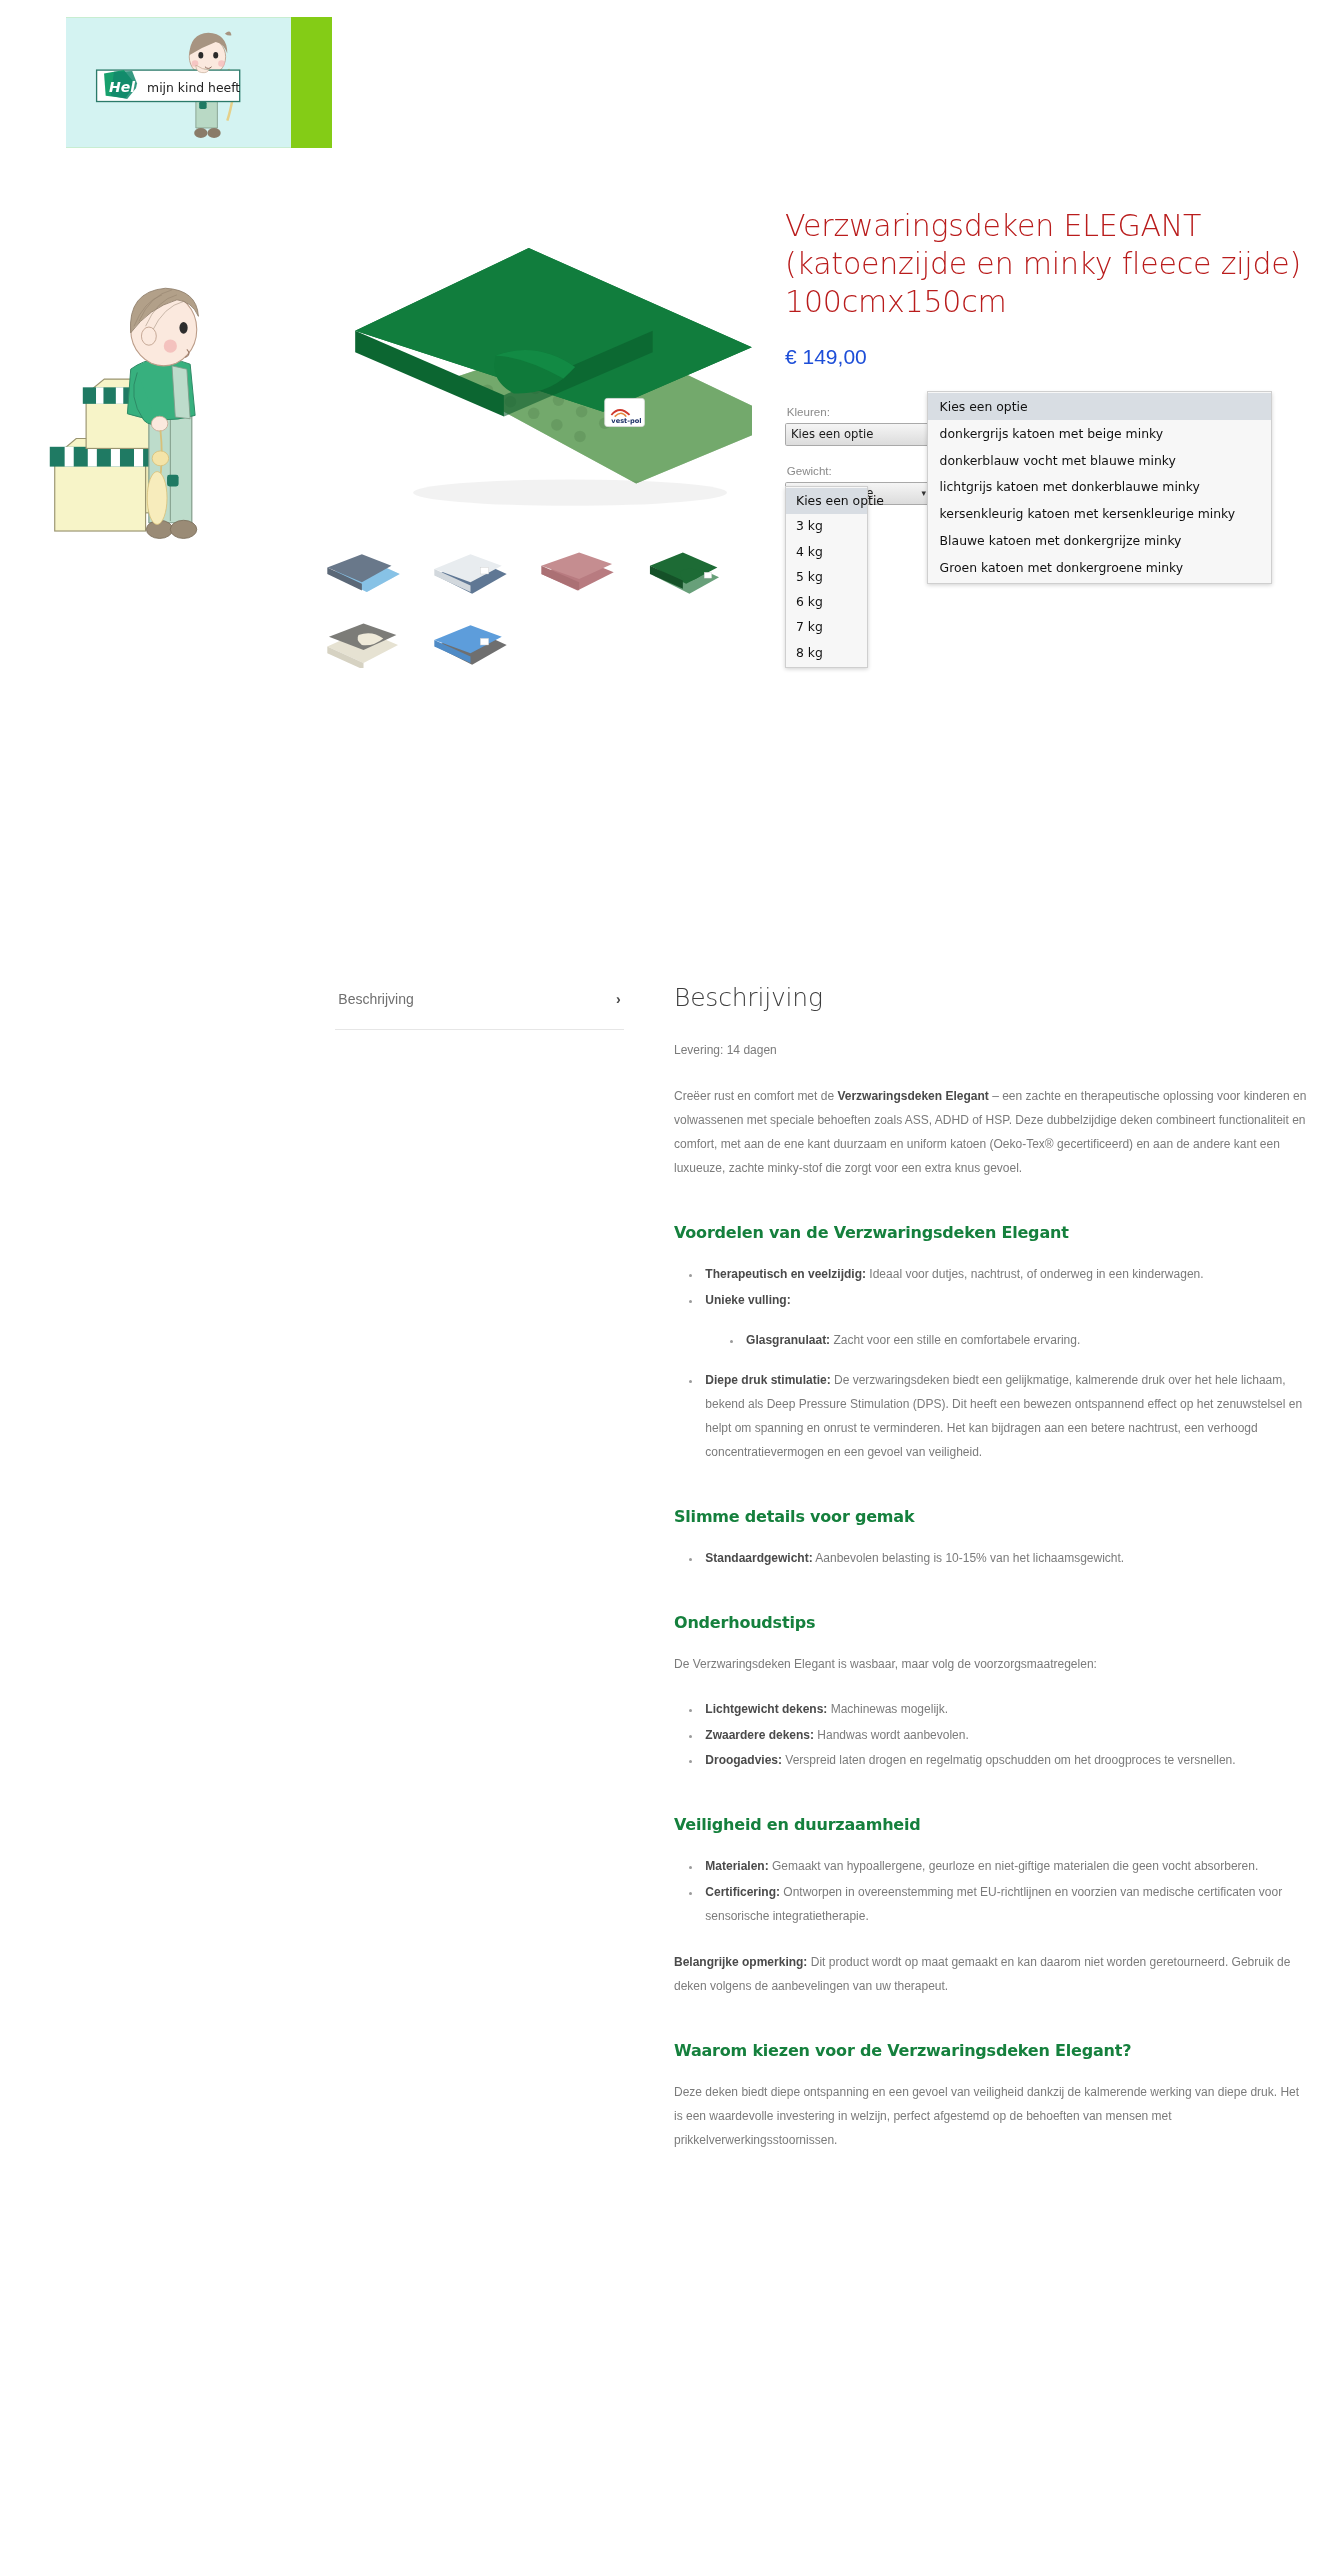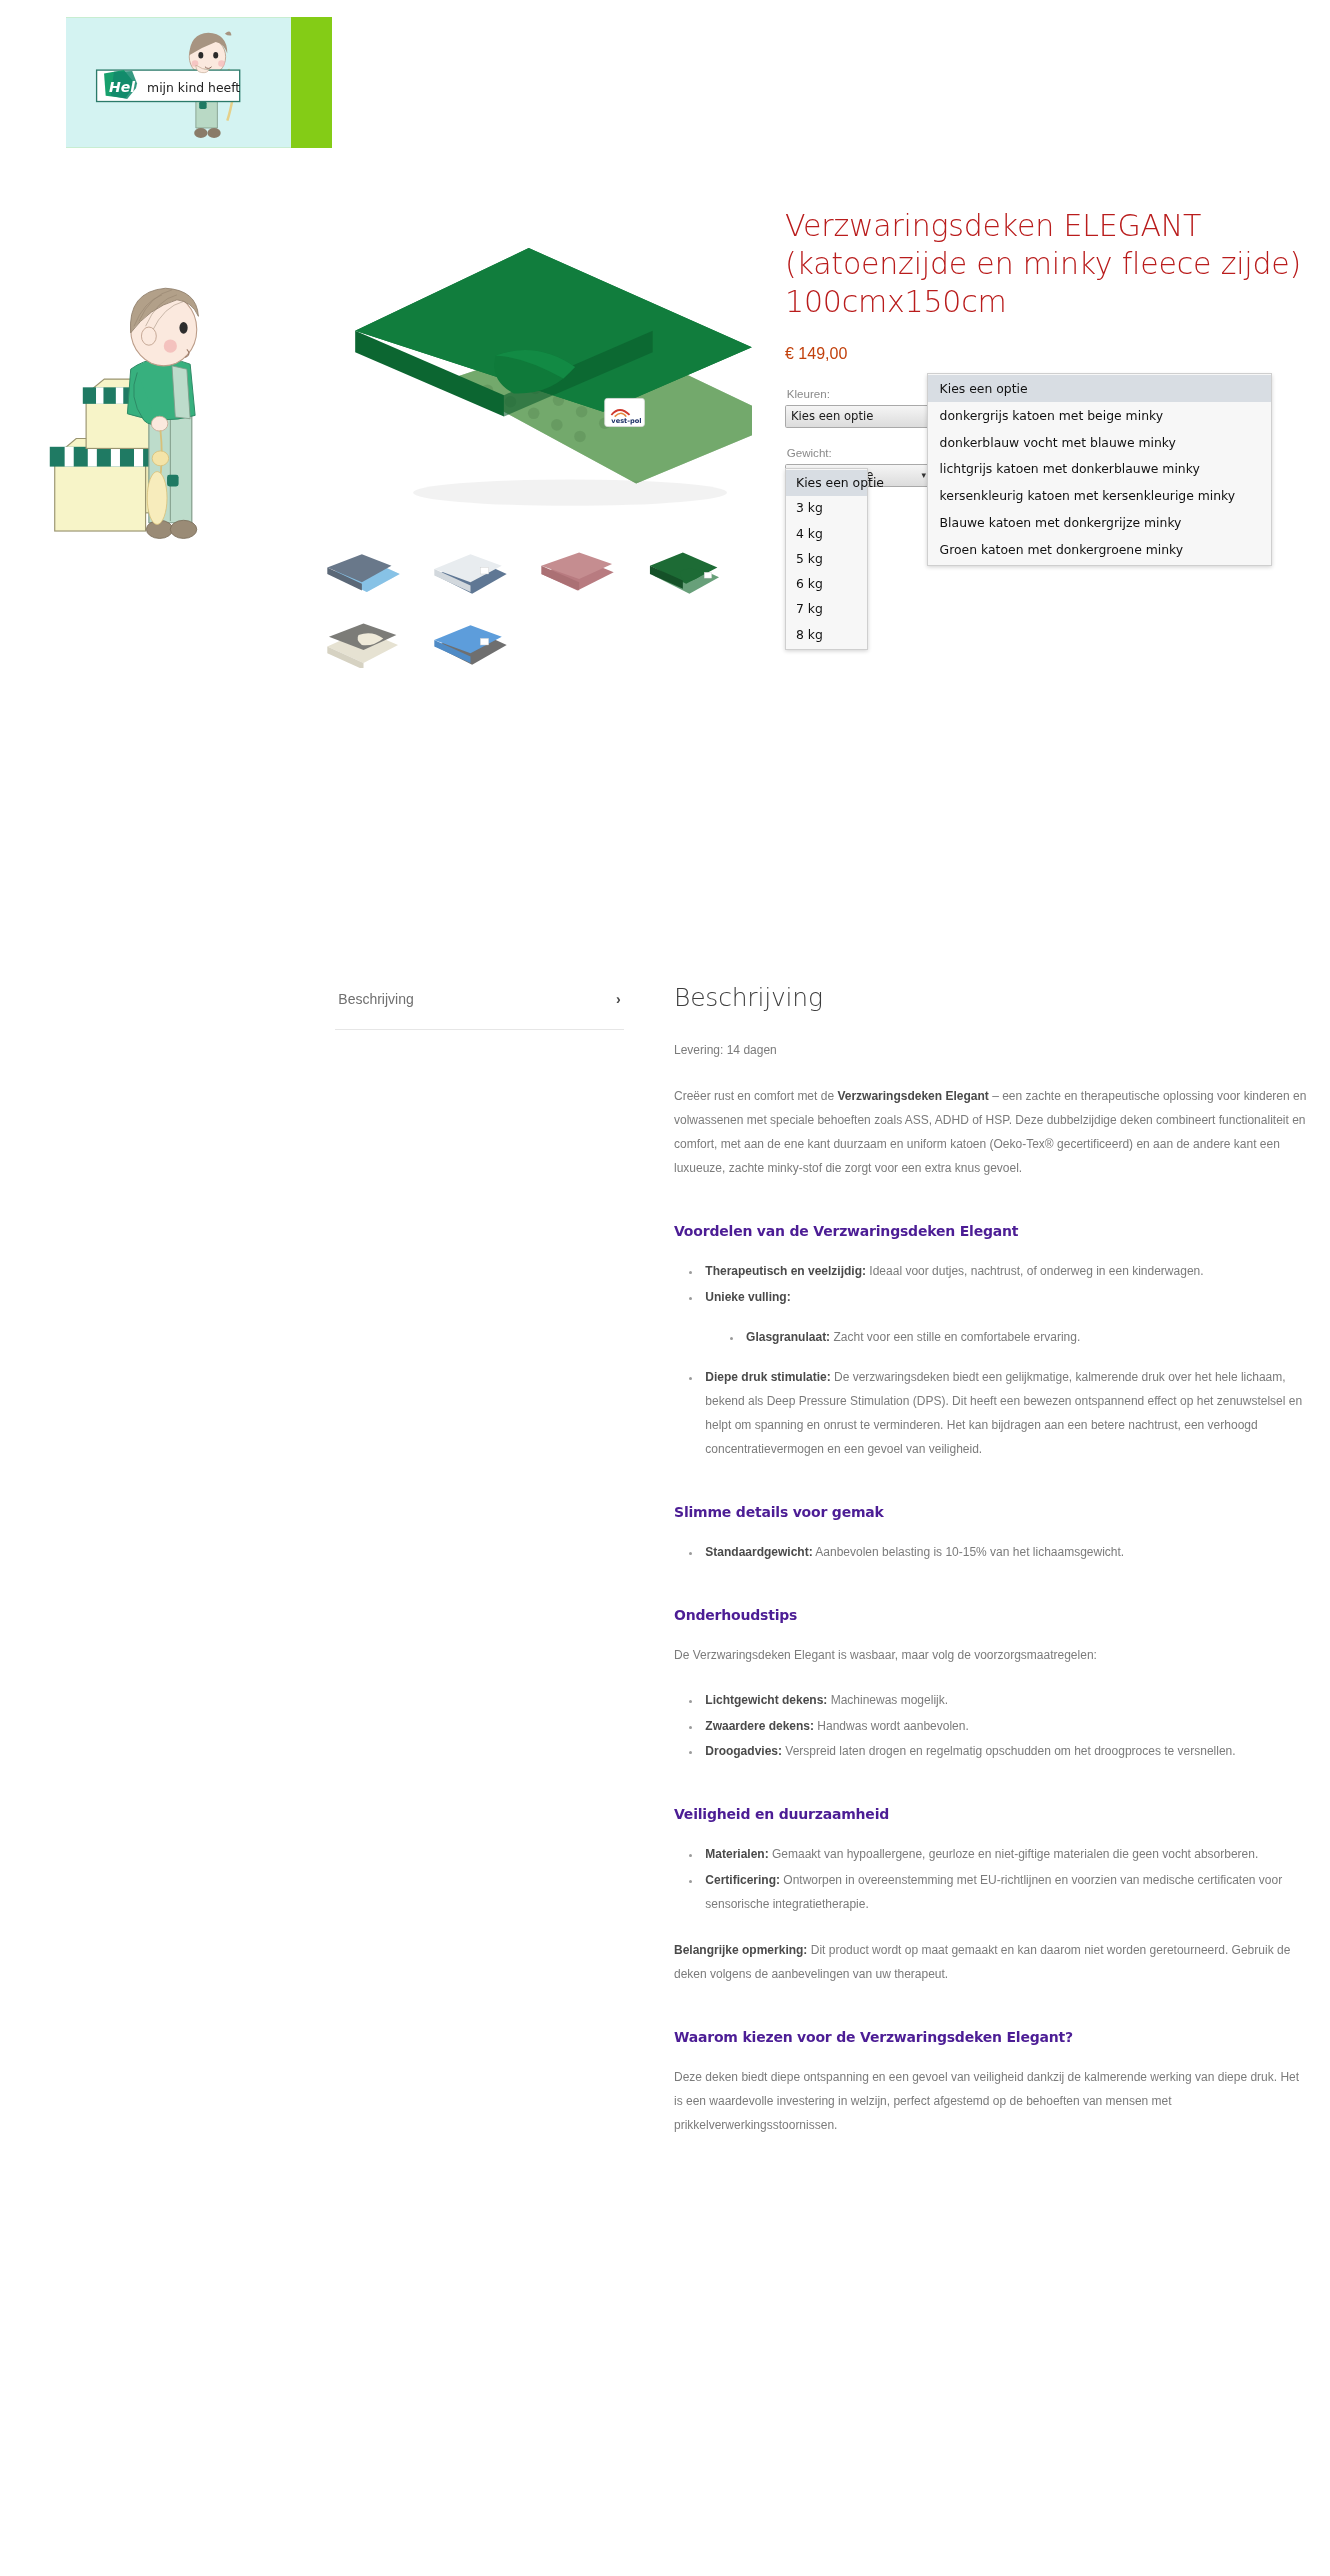--- a/index.html
+++ b/index.html
@@ -41,22 +41,22 @@
 
   
   .info { position:absolute; left:785px; top:16.5px; width:521px; }
   .product-title {
     font-size:30px; font-weight:300; line-height:1.28;
     color:#b91c1c; margin:0 0 23px 0;
     font-family:"DejaVu Sans", sans-serif;
     letter-spacing:-0.2px;
   }
   .product-price {
-    font-size:16px; color:#c2410c; font-weight:400;
-    margin:0 0 24px 0;
+    font-size:21px; color:#1d4ed8; font-weight:400;
+    margin:0 0 36px 0;
   }
 
   .field-label {
     font-size:11.6px; color:#8a8a8a; margin:0 0 5px 1.7px;
   }
   .field-block { margin-bottom:10px; position:relative; }
 
   
   .sel {
     width:147px; height:23px;
@@ -118,21 +118,21 @@
 
   .content-col { position:absolute; left:674px; top:0; width:636px; }
 
   h2.sec-h {
     font-family:"DejaVu Sans", sans-serif;
     font-size:25px; font-weight:300; color:#3d3d3d;
     margin:0 0 26.4px 0; letter-spacing:-0.2px;
   }
   h3.sub-h {
     font-family:"DejaVu Sans", sans-serif;
-    font-size:14px; font-weight:700; color:#4c1d95;
+    font-size:16px; font-weight:700; color:#15803d;
     margin:43px 0 20px 0; letter-spacing:-0.2px;
   }
   p.body {
     font-size:12px; line-height:2.0; color:#7b7b7b;
     margin:0 0 21.5px 0;
   }
   .bold { font-weight:700; color:#4a4a4a; }
 
   ul.bl { margin:0 0 21.5px 0; padding-left:28px; list-style:disc; }
   ul.bl > li {

